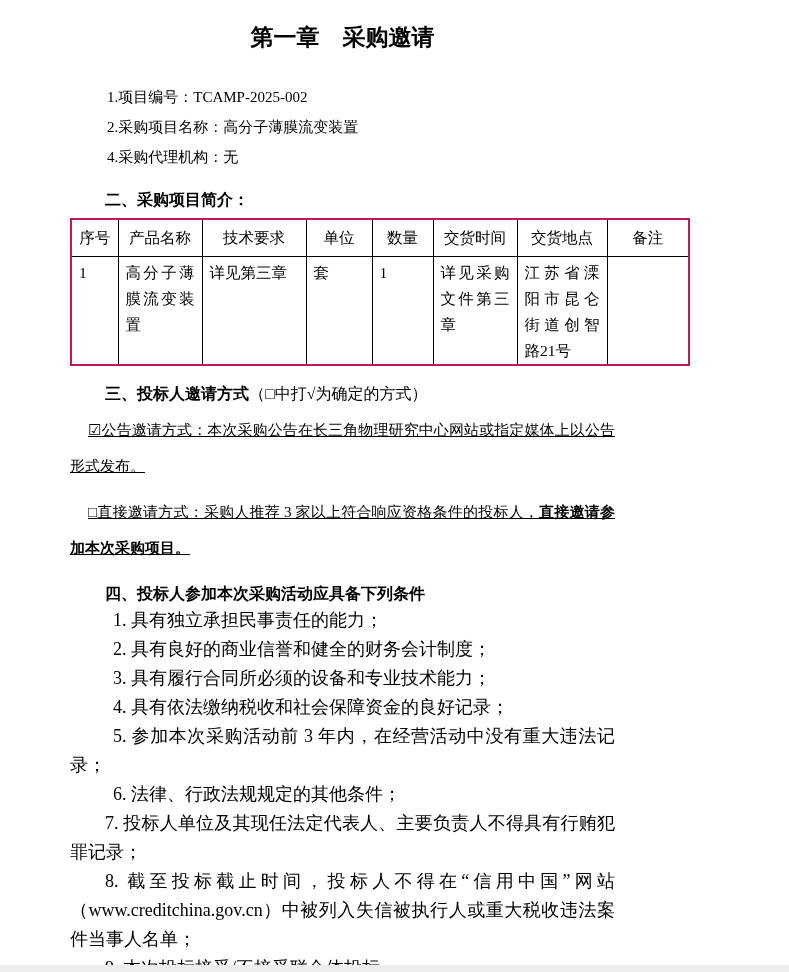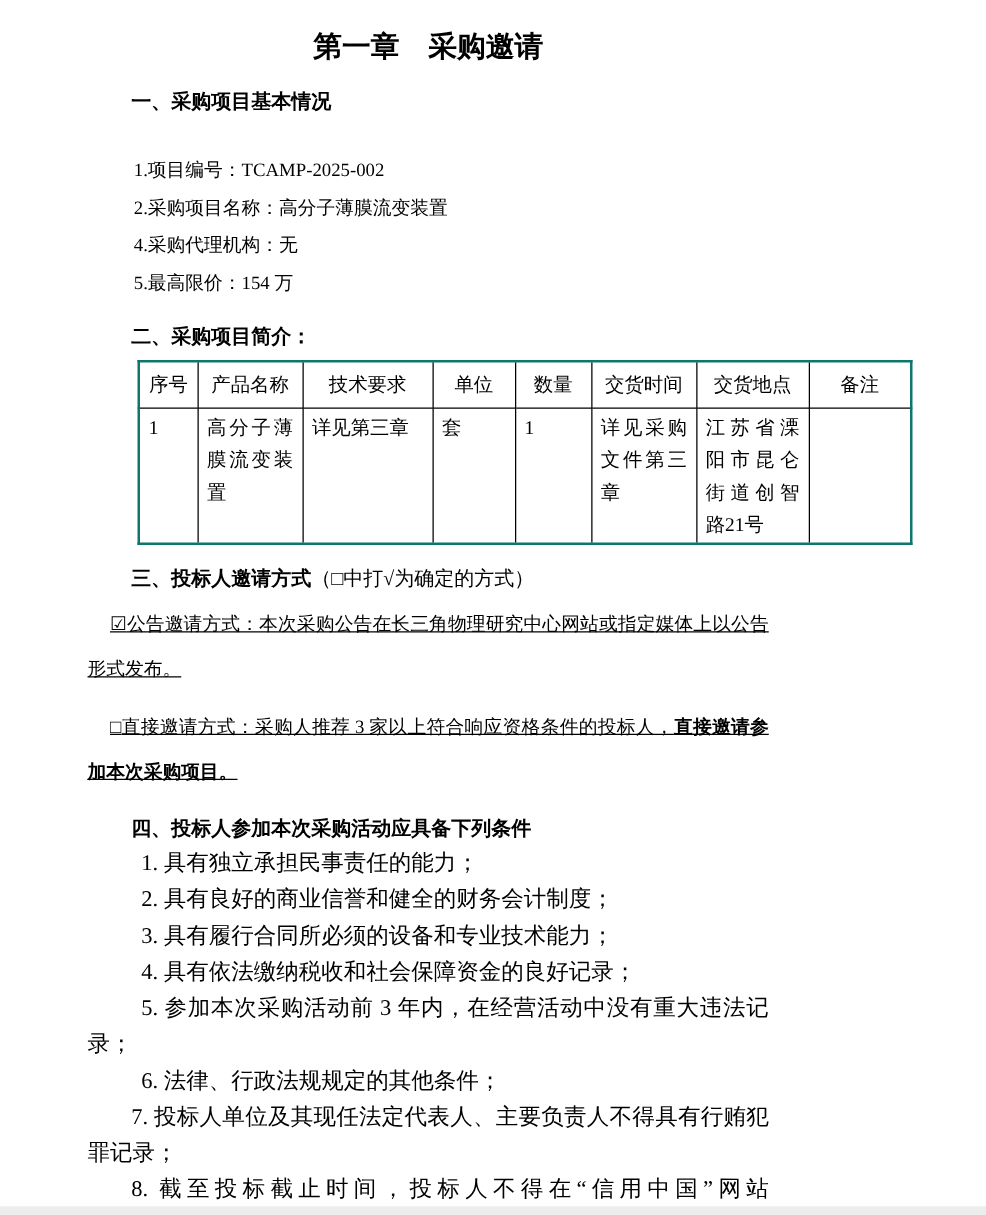--- a/index.html
+++ b/index.html
@@ -40,22 +40,21 @@
     margin: 0;
     text-indent: 37px;
   }
   .info-item.first { margin-top: 28px; }
 
   table.info-table {
     border-collapse: collapse;
     width: 618px;
     margin-top: 6px;
     table-layout: fixed;
-    border: 2px solid #0f766e;
-    margin-left: 40px;
+    border: 2px solid #be185d;
   }
   .info-table th, .info-table td {
     border: 1px solid #000;
     font-size: 15.5px;
     font-weight: normal;
     padding: 0 7px;
   }
   .info-table thead th {
     height: 36px;
     text-align: center;
@@ -93,25 +92,23 @@
     background: #ededed;
   }
 </style>
 </head>
 <body>
 
 <div class="page">
 
   <p class="doc-title">第一章　采购邀请</p>
 
-  <p class="sec-heading">一、采购项目基本情况</p>
   <p class="info-item first">1.项目编号：TCAMP-2025-002</p>
   <p class="info-item">2.采购项目名称：高分子薄膜流变装置</p>
   <p class="info-item">4.采购代理机构：无</p>
-  <p class="info-item">5.最高限价：154 万</p>
 
   <p class="sec-heading">二、采购项目简介：</p>
 
   <table class="info-table">
     <colgroup>
       <col style="width:47px">
         <col style="width:84px">
         <col style="width:104px">
         <col style="width:66px">
       <col style="width:61px">

